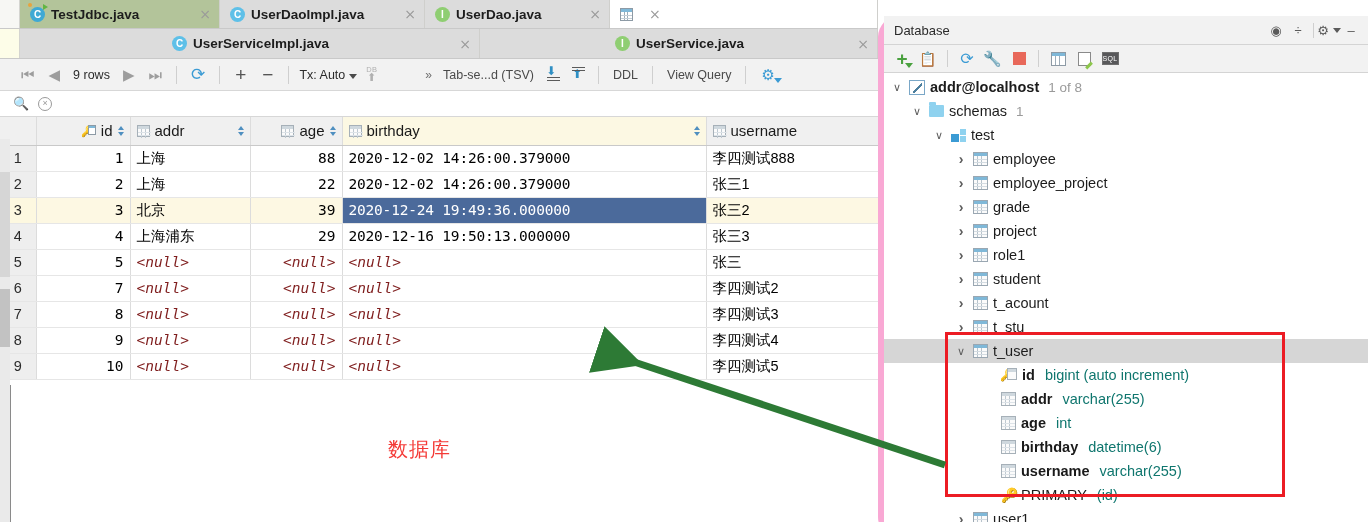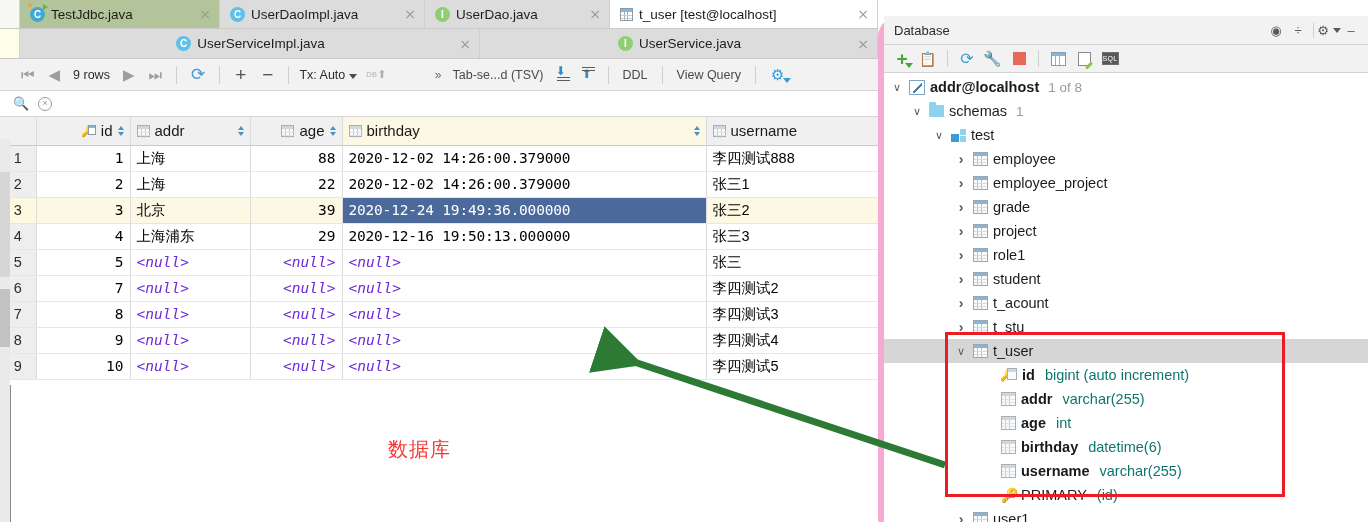--- a/index.html
+++ b/index.html
@@ -48,21 +48,21 @@
     font-size: 13.5px;
     color: #1d1d1d;
     border-right: 1px solid #cfcfcc;
     position: relative;
     white-space: nowrap;
     background: #e8e8e7;
   }
   .tab.olive  { background: #b3c49a; }
   .tab.grey   { background: #dcdcdc; }
   .tab.active { background: #ffffff; }
-  .tab .tab-label { flex: 1 1 auto; }
+  .tab .tab-label { flex: 1 1 auto; font-weight: bold; }
   .tab .tab-close {
     color: #9a9a9a; font-size: 14px; line-height: 1;
     margin-left: 10px; cursor: pointer;
     font-family: "DejaVu Sans", sans-serif;
   }
   
   .fi {
     width: 15px; height: 15px; border-radius: 50%;
     display: inline-flex; align-items: center; justify-content: center;
     font-size: 10px; font-weight: bold; color: #fff;
@@ -128,21 +128,21 @@
   }
   .tb-rows { font-size: 12.5px; color: #2b2b2b; padding: 0 6px; }
   .tb-plusminus { font-size: 19px; color: #555; padding: 0 8px; line-height: 1; }
   .tb-tx { font-size: 12.5px; color: #2b2b2b; padding: 0 3px; }
   .caret-dn {
     width: 0; height: 0; display: inline-block; margin-left: 4px;
     border-left: 4px solid transparent; border-right: 4px solid transparent;
     border-top: 5px solid #4a4a4a;
   }
   .db-up {
-    display: inline-flex; flex-direction: row; align-items: center;
+    display: inline-flex; flex-direction: column; align-items: center;
     color: #b0b0b0; line-height: 1;
     font-size: 7.5px; letter-spacing: .3px; padding: 0 6px;
   }
   .db-up .arr { font-size: 11px; margin-top: -1px; }
   .chev2 { color: #6e6e6e; font-size: 12px; padding: 0 4px; }
   .exp-ico {
     display: inline-block; width: 15px; height: 15px; position: relative;
     margin: 0 5px;
   }
   .exp-ico.down::before {
@@ -234,21 +234,21 @@
   }
   .rownum-cell {
     background: #eeeeee; color: #2b2b2b;
     text-align: center; width: 36px;
     border-right: 1px solid #d2d2d2;
     font-size: 14px;
   }
   td.num { text-align: right; font-family: "DejaVu Sans Mono", monospace; font-size: 14px; }
   td.mono { font-family: "DejaVu Sans Mono", monospace; font-size: 14px; letter-spacing: -0.2px;}
   td.nullv {
-    color: #6d28d9; font-style: italic;
+    color: #7f1d1d; font-style: italic;
     font-family: "DejaVu Sans Mono", monospace; font-size: 13.5px;
   }
   td.nullv.right { text-align: right; }
   tr.row-sel .rownum-cell { background: #fdf8e0; }
   tr.row-sel td { background: #fdf8e3; }
   td.cell-sel {
     background: #4b6a9b !important; color: #ffffff !important;
   }
   
   #left-scroll {
@@ -485,21 +485,20 @@
       </div>
 
       <div class="tab grey" style="width:185px">
         <span class="fi iface-i">I</span>
         <span class="tab-label">UserDao.java</span>
         <span class="tab-close">×</span>
       </div>
 
       <div class="tab active" style="width:268px">
         <span class="tbl-ico"></span>
-        <span class="tab-label">t_user [test@localhost]</span>
         <span class="tab-close">×</span>
       </div>
     </div>
 
     <div class="tab-row row2" id="tab-row-2">
       <div class="tab-gutter row2"></div>
 
       <div class="tab grey" style="width:460px; justify-content:center;">
         <span class="fi class-i">C</span>
         <span class="tab-label" style="flex:0 0 auto">UserServiceImpl.java</span>

